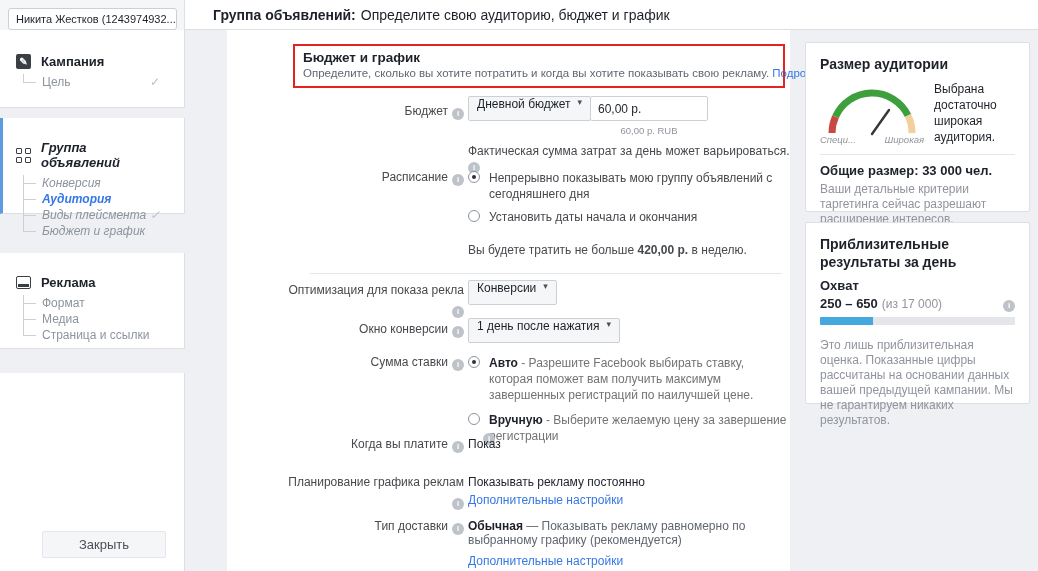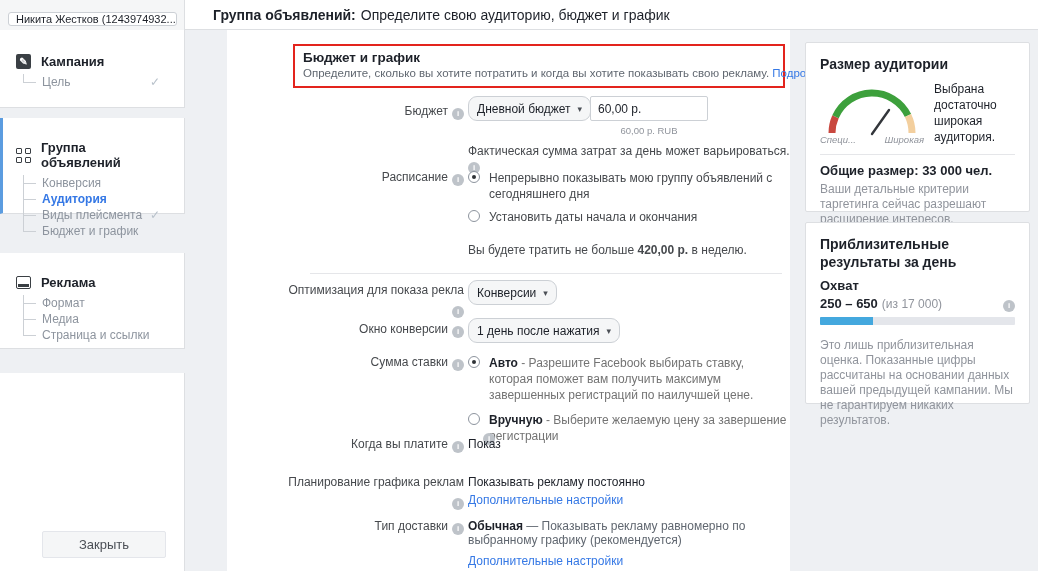--- a/index.html
+++ b/index.html
@@ -6,29 +6,29 @@
   html,body { width:1038px; height:571px; }
   body {
     position:relative; overflow:hidden;
     background:#eef0f3;
     font-family:"Liberation Sans", sans-serif;
     color:#1d2129; font-size:12px;
   }
   
   .topbar { position:absolute; left:0; top:0; width:1038px; height:30px; background:#fff; border-bottom:1px solid #dddfe2; }
   .topbar-left { position:absolute; left:0; top:0; width:185px; height:30px; background:#f5f6f7; border-right:1px solid #dddfe2; display:flex; align-items:center; padding-left:8px; }
-  .account-btn { width:169px; height:14px; background:#fff; border:1px solid #ccd0d5; border-radius:3px; font-size:11px; color:#1d2129; display:flex; align-items:center; justify-content:space-between; padding:0 7px; cursor:pointer; white-space:nowrap; overflow:hidden;margin-top:7px; }
+  .account-btn { width:169px; height:22px; background:#fff; border:1px solid #ccd0d5; border-radius:3px; font-size:11px; color:#1d2129; display:flex; align-items:center; justify-content:space-between; padding:0 7px; cursor:pointer; white-space:nowrap; overflow:hidden;margin-top:7px; }
   .topbar-title { position:absolute; left:213px; top:0; height:20px; line-height:30px; font-size:14px; white-space:nowrap; }
   .topbar-title .t-bold { font-weight:bold; }
   .topbar-title .t-rest { margin-left:5px; color:#1d2129; }
 
   
   .side-card { position:absolute; left:0; width:185px; background:#fff; border-right:1px solid #dddfe2; border-bottom:1px solid #dddfe2; }
   .card-campaign { top:30px; height:78px; padding:24px 16px 0; }
-  .card-adset { top:118px; height:96px; padding:22px 16px 0 13px; border-left:3px solid #5b9ce0; }
+  .card-adset { top:118px; height:96px; padding:22px 16px 0 13px; border-left:3px solid #5b9ce0;font-style:italic; }
   .card-ad { top:253px; height:96px; padding:22px 16px 0; }
   .card-bottom { top:373px; height:198px; border-bottom:none; }
   .side-head { display:flex; align-items:center; font-size:13px; font-weight:bold; color:#1d2129; }
   .side-head .hicon { margin-right:10px; flex:0 0 auto; }
   .icon-campaign { width:15px; height:15px; background:#3a3f44; border-radius:2px; color:#fff; font-size:10px; line-height:15px; text-align:center; display:inline-block; }
   .icon-grid { width:15px; height:15px; display:grid; grid-template-columns:6px 6px; grid-template-rows:6px 6px; gap:3px; }
   .icon-grid i { border:1.5px solid #3a3f44; border-radius:1px; display:block; }
   .icon-ad { width:15px; height:13px; border:1.5px solid #3a3f44; border-radius:2px; position:relative; display:inline-block; }
   .icon-ad::after { content:""; position:absolute; left:1px; right:1px; bottom:1px; height:3px; background:#3a3f44; }
   .tree { margin-left:7px; margin-top:5px; position:relative; }
@@ -42,21 +42,21 @@
   
   .main-panel { position:absolute; left:227px; top:30px; width:563px; height:541px; background:#fff; }
   .red-box { position:absolute; left:66px; top:14px; width:492px; height:44px; border:2px solid #e3241d; padding:4px 8px; }
   .sec-title { font-size:13.5px; font-weight:bold; }
   .sec-sub { font-size:11.5px; color:#606770; margin-top:2px; white-space:nowrap; }
   a.lnk { color:#3578e5; text-decoration:none; cursor:pointer; }
   .form-label { position:absolute; left:0; width:237px; text-align:right; font-size:12px; color:#46494d; white-space:nowrap; overflow:hidden; }
   .form-label .info-i { margin-left:4px; }
   .info-i { display:inline-block; width:12px; height:12px; border-radius:50%; background:#bec3c9; color:#fff; font-size:8px; font-weight:bold; line-height:12px; text-align:center; font-style:normal; vertical-align:-1px; cursor:pointer; }
   .label-2line .l2 { margin-top:5px; text-align:right; }
-  .dd-btn { position:absolute; height:25px; background:#f5f6f7; border:1px solid #ccd0d5; border-radius:9px; font-size:12px; color:#1d2129; display:flex; align-items:center; padding:0 8px; cursor:pointer; white-space:nowrap; }
+  .dd-btn { position:absolute; height:25px; background:#f5f6f7; border:1px solid #ccd0d5; border-radius:2px; font-size:12px; color:#1d2129; display:flex; padding:0 8px; cursor:pointer; white-space:nowrap; }
   .dd-btn .caret { font-size:9px; color:#4b4f56; margin-left:7px; }
   .txt-input { position:absolute; height:25px; border:1px solid #ccd0d5; border-radius:2px; font-size:12px; color:#1d2129; padding:0 7px; font-family:"Liberation Sans", sans-serif; background:#fff; }
   .small-hint { position:absolute; font-size:9.5px; color:#90949c; text-align:center; }
   .plain-note { position:absolute; font-size:12px; color:#46494d; }
   .radio-row { position:absolute; display:flex; }
   .radio { flex:0 0 auto; width:12px; height:12px; border:1px solid #8d949e; border-radius:50%; background:#fff; margin-top:1px; position:relative; cursor:pointer; }
   .radio.sel::after { content:""; position:absolute; left:3px; top:3px; width:4px; height:4px; border-radius:50%; background:#2f3337; }
   .radio-text { margin-left:9px; font-size:12px; color:#46494d; line-height:16px; max-width:312px; }
   .radio-text b { color:#1d2129; }
   .radio-text .gray { color:#737373; }

